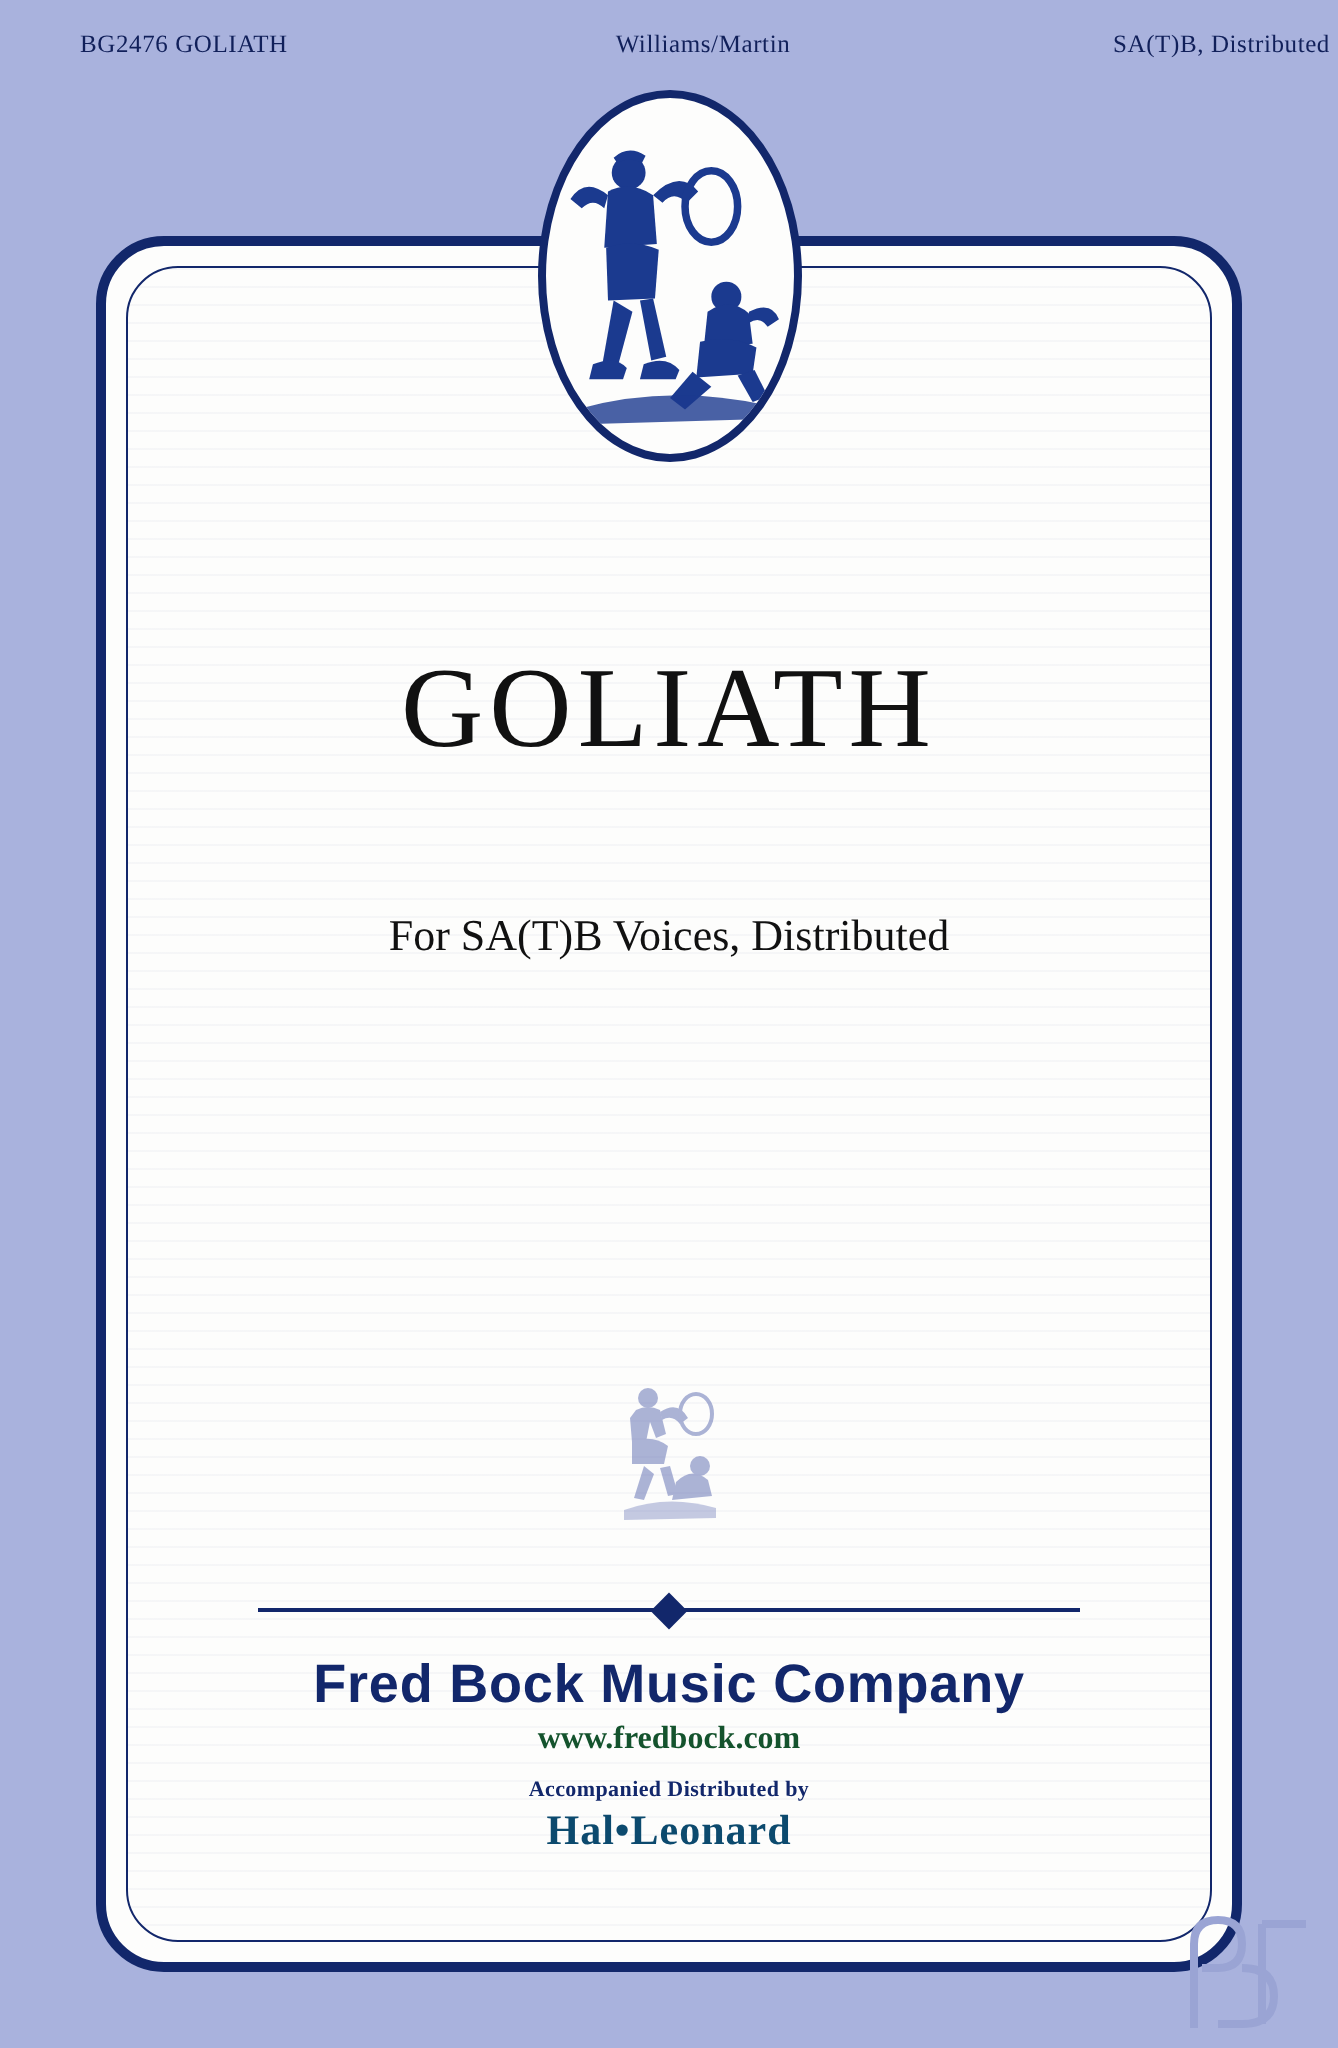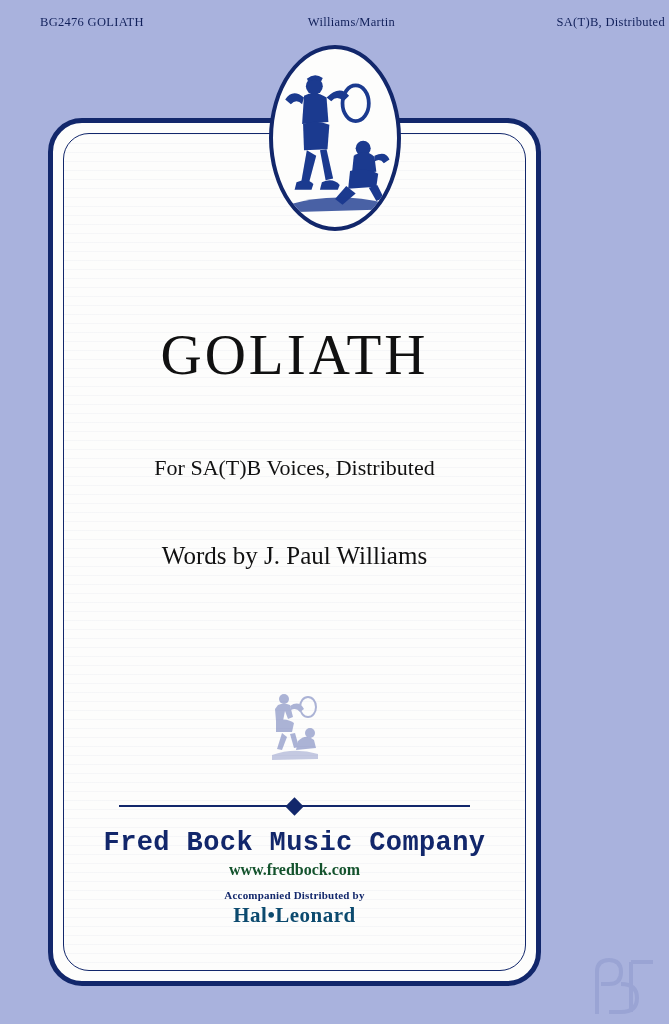--- a/index.html
+++ b/index.html
@@ -39,21 +39,21 @@
   }
   .header .hl { position: absolute; left: 22px; top: 15px; }
   .header .hc { position: absolute; left: 0; top: 15px; width: 667px; text-align: center; }
   .header .hr { position: absolute; right: 22px; top: 15px; }
 
   
   .panel {
     position: absolute;
     left: 48px;
     top: 118px;
-    width: 493px;
+    width: 573px;
     height: 868px;
     background: #fdfdfc;
     border: 5px solid #12276b;
     border-radius: 34px;
     box-sizing: border-box;
   }
   .panel-inner {
     position: absolute;
     left: 10px;
     top: 10px;
@@ -170,21 +170,21 @@
     position: absolute;
     top: 2px;
     left: 50%;
     margin-left: -7px;
     width: 13px;
     height: 13px;
     background: #12276b;
     transform: rotate(45deg);
   }
   .pub-name {
-    font-family: Liberation Mono, monospace;
+    font-family: Liberation Sans, sans-serif;
     font-weight: bold;
     font-size: 27px;
     color: #12276b;
     letter-spacing: 0.4px;
   }
   .pub-url {
     font-family: "Liberation Serif", serif;
     font-weight: bold;
     font-size: 16px;
     color: #14532d;
@@ -230,21 +230,20 @@
   </div>
 
   <div class="panel">
     <div class="panel-inner">
       <div class="staff-texture"></div>
 
       <div class="titleblock">
         <h1 class="main-title">GOLIATH</h1>
         <div class="subtitle">For SA(T)B Voices, Distributed</div>
         <div class="credits">
-          <div>Words by J. Paul Williams</div>
         </div>
       </div>
 
       <div class="watermark">
         <svg viewBox="0 0 62 80" xmlns="http://www.w3.org/2000/svg">
           <g fill="#4a5aa8">
             <circle cx="20" cy="10" r="5"></circle>
             <path d="M14 16 q6 -3 12 0 l3 12 -5 2 -3 -8 -2 10 -7 0 -1 -12 z"></path>
             <path d="M26 17 q9 -6 14 3 l-4 3 q-4 -5 -9 -2 z"></path>
             <ellipse cx="44" cy="18" rx="8" ry="10" fill="none" stroke="#4a5aa8" stroke-width="2"></ellipse>

